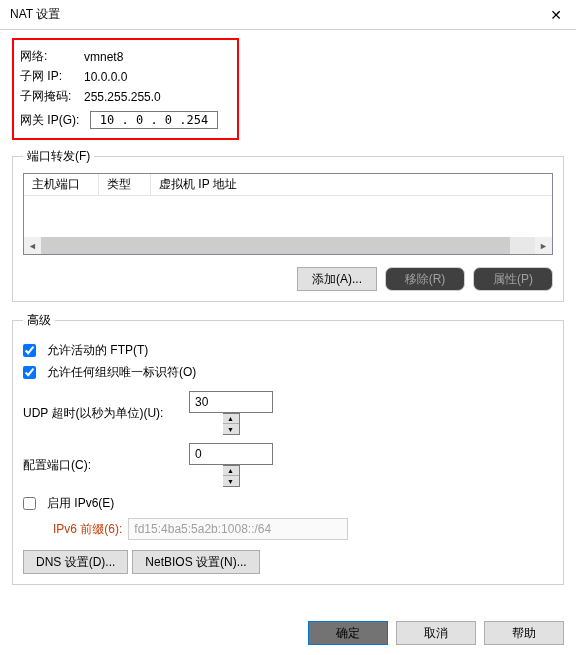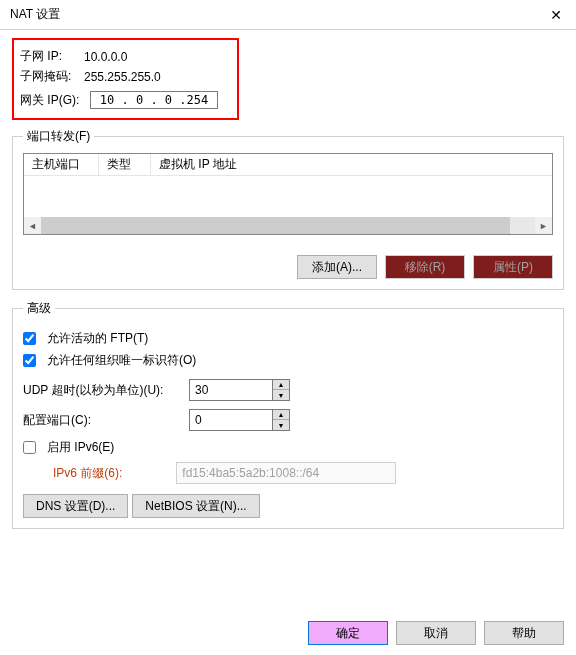--- a/index.html
+++ b/index.html
@@ -17,46 +17,50 @@
     legend { padding: 0 4px; color: #000; }
     .table-wrap { border: 1px solid #828790; background: #fff; height: 82px; overflow: hidden; position: relative; }
     .table-header { display: flex; background: #fff; border-bottom: 1px solid #e5e5e5; height: 22px; align-items: center; }
     .th { padding: 2px 8px; border-right: 1px solid #e5e5e5; height: 100%; display: flex; align-items: center; }
     .th:last-child { border-right: none; }
     .table-body { height: 44px; }
     .hscroll { position: absolute; bottom: 0; left: 0; right: 0; height: 17px; background: #f0f0f0; display: flex; align-items: center; }
     .hscroll .arrow { width: 17px; height: 17px; display: flex; align-items: center; justify-content: center; color: #606060; font-size: 9px; background: #f0f0f0; }
     .hscroll .track { flex: 1; background: #e8e8e8; height: 17px; position: relative; }
     .hscroll .thumb { position: absolute; left: 0; top: 0; height: 17px; width: 95%; background: #cdcdcd; }
-    .btn-row { display: flex; justify-content: flex-end; gap: 8px; margin-top: 20px; }
+    .btn-row { display: flex; justify-content: flex-end; gap: 8px; margin-top: 12px; }
     button.win { min-width: 80px; height: 24px; border: 1px solid #adadad; background: #e1e1e1; padding: 0 12px; cursor: default; }
-    button.win:disabled, button.win.disabled { color: #a0a0a0; background: #7f1d1d; border-color: #d0d0d0; }
+    button.win:disabled, button.win.disabled { color: #a0a0a0; background: #404040; border-color: #d0d0d0; border-radius: 7px; }
     .adv-row { display: flex; align-items: center; margin: 5px 0; gap: 6px; }
     input[type=checkbox] { width: 13px; height: 13px; margin: 0 5px 0 0; }
-    .spinner-wrap { display: flex; align-items: center; }
+    .spinner-wrap { display: flex; align-items: center; flex-direction: column; }
     .spinner-input { width: 84px; height: 22px; border: 1px solid #7a7a7a; padding: 0 5px; background: #fff; }
     .spinner-btns { display: flex; flex-direction: column; border: 1px solid #7a7a7a; border-left: none; }
     .spinner-btns div { width: 16px; height: 10px; font-size: 7px; display: flex; align-items: center; justify-content: center; background: #e1e1e1; border-bottom: 1px solid #adadad; }
     .spinner-btns div:last-child { border-bottom: none; }
     .ipv6-row { display: flex; align-items: center; margin: 6px 0 10px 30px; gap: 6px; }
     .ipv6-label { color: #c2410c; }
-    .ipv6-input { flex: 0 0 220px; height: 22px; border: 1px solid #d0d0d0; background: #fafafa; color: #a0a0a0; padding: 0 5px; margin-left: 48px; }
+    .ipv6-input { flex: 0 0 220px; height: 22px; border: 1px solid #d0d0d0; background: #fafafa; color: #a0a0a0; padding: 0 5px; }
     .footer { position: absolute; bottom: 10px; right: 12px; display: flex; gap: 8px; }
-    button.primary { border: 1px solid #0078d7; background: #f0abfc; min-width: 80px; height: 24px; }
+    button.primary { border: 1px solid #0078d7; background: #737373; min-width: 80px; height: 24px; }
   </style>
 </head>
 <body>
 
 <div class="titlebar">
   <span class="title">NAT 设置</span>
   <div class="close">✕</div>
 </div>
 
 <div class="content">
   <div class="highlight-box">
+    <div class="info-row">
+      <span class="info-label" style="width:60px">网络:</span>
+      <span class="info-value">vmnet8</span>
+    </div>
     <div class="info-row">
       <span class="info-label" style="width:60px">子网 IP:</span>
       <span class="info-value">10.0.0.0</span>
     </div>
     <div class="info-row">
       <span class="info-label" style="width:60px">子网掩码:</span>
       <span class="info-value">255.255.255.0</span>
     </div>
     <div class="info-row" style="margin-top:6px">
       <span class="info-label" style="width:70px">网关 IP(G):</span>

